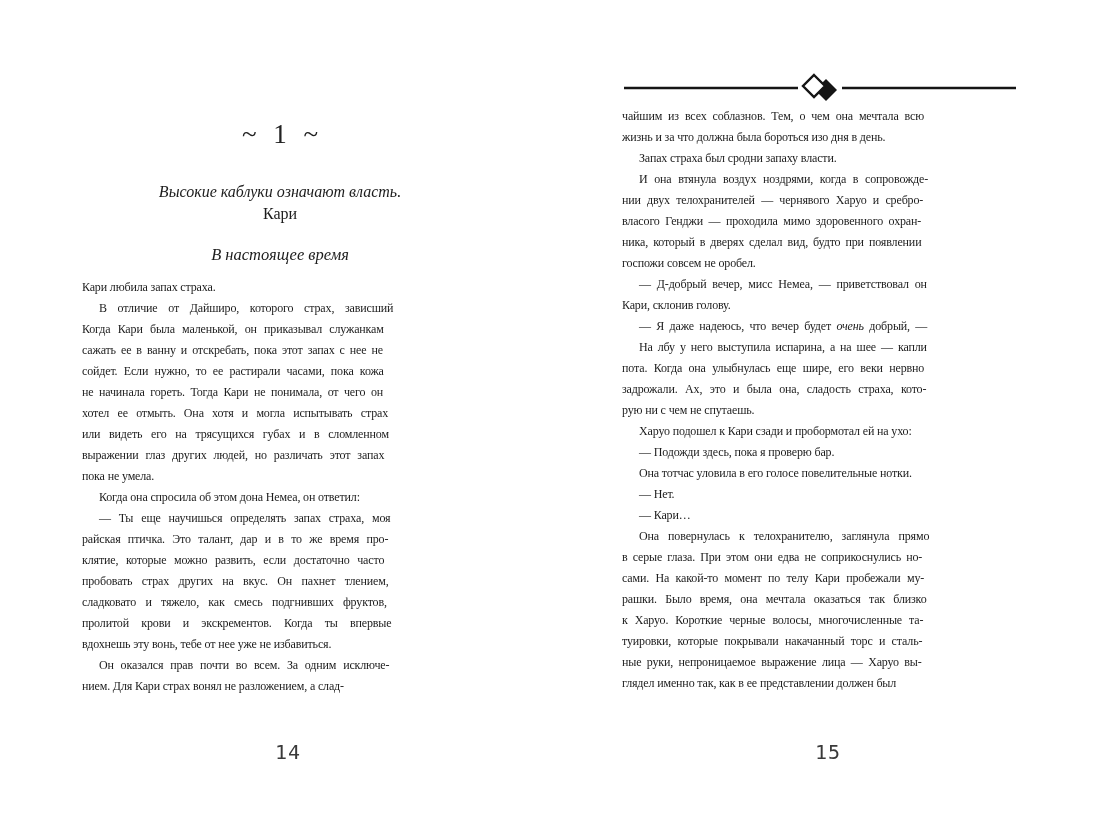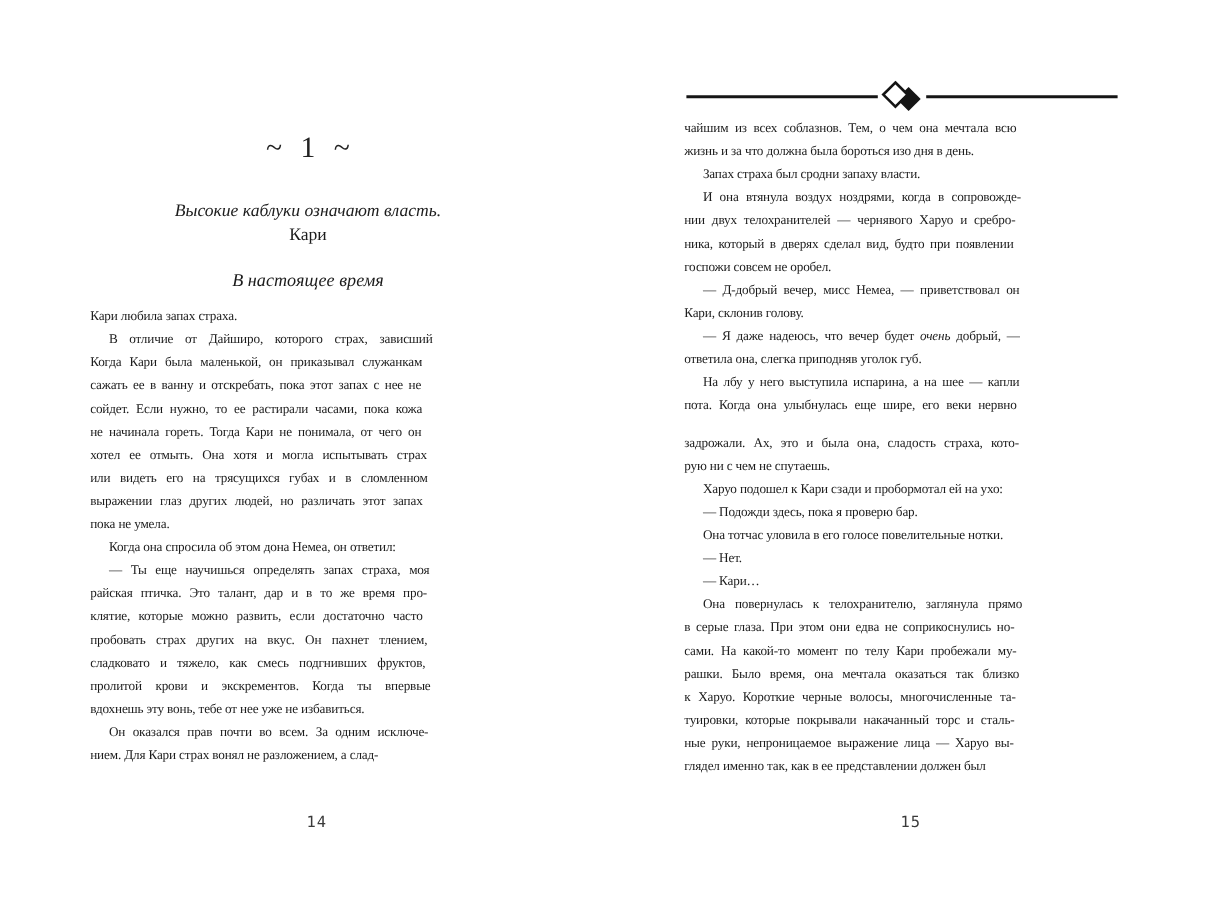--- a/index.html
+++ b/index.html
@@ -46,21 +46,21 @@
   }
   .ln.ind{padding-left:17px;box-sizing:border-box;}
   .ln-in{display:inline-block;white-space:nowrap;}
 
   .ornament{position:absolute;top:72px;left:0;}
 
   .page-number{
     position:absolute;top:740px;left:16px;right:0;
     text-align:center;
     font-family:"DejaVu Sans Mono", monospace;
-    font-size:14px;color:#3a3a3a;
+    font-size:20px;color:#3a3a3a;
     letter-spacing:1px;
   }
 </style>
 </head>
 <body>
 
 <div class="spread">
 
   <div class="column col-left">
     <div class="chapter-heading">~ 1 ~</div>
@@ -105,29 +105,29 @@
       <polygon points="204,7 215,18 204,29 193,18" fill="#151515"></polygon>
       <polygon points="192,3 203,14 192,25 181,14" fill="#ffffff" stroke="#151515" stroke-width="2.4"></polygon>
     </svg>
 
     <div class="body-block body-right">
         <div class="ln"><span class="ln-in" style="word-spacing: 3.10417px;">чайшим из всех соблазнов. Тем, о чем она мечтала всю</span></div>
         <div class="ln last"><span class="ln-in">жизнь и за что должна была бороться изо дня в день.</span></div>
         <div class="ln last ind"><span class="ln-in">Запах страха был сродни запаху власти.</span></div>
         <div class="ln ind"><span class="ln-in" style="word-spacing: 3.82366px;">И она втянула воздух ноздрями, когда в сопровожде-</span></div>
         <div class="ln"><span class="ln-in" style="word-spacing: 3.45759px;">нии двух телохранителей — чернявого Харуо и сребро-</span></div>
+        <div class="ln"><span class="ln-in" style="word-spacing: 2.69792px;">власого Генджи — проходила мимо здоровенного охран-</span></div>
         <div class="ln"><span class="ln-in" style="word-spacing: 2.21875px;">ника, который в дверях сделал вид, будто при появлении</span></div>
         <div class="ln last"><span class="ln-in">госпожи совсем не оробел.</span></div>
         <div class="ln ind"><span class="ln-in" style="word-spacing: 3.06027px;">— Д-добрый вечер, мисс Немеа, — приветствовал он</span></div>
         <div class="ln last"><span class="ln-in">Кари, склонив голову.</span></div>
         <div class="ln ind"><span class="ln-in" style="word-spacing: 2.57465px;">— Я даже надеюсь, что вечер будет <i>очень</i> добрый, —</span></div>
-        <div class="ln last"><span class="ln-in">ответила она, слегка приподняв уголок губ.</span></div>
         <div class="ln ind"><span class="ln-in" style="word-spacing: 2.17188px;">На лбу у него выступила испарина, а на шее — капли</span></div>
         <div class="ln"><span class="ln-in" style="word-spacing: 3.58008px;">пота. Когда она улыбнулась еще шире, его веки нервно</span></div>
-        <div class="ln"><span class="ln-in" style="word-spacing: 4.6582px; margin-top: 13px;">задрожали. Ах, это и была она, сладость страха, кото-</span></div>
+        <div class="ln"><span class="ln-in" style="word-spacing: 4.6582px;">задрожали. Ах, это и была она, сладость страха, кото-</span></div>
         <div class="ln last"><span class="ln-in">рую ни с чем не спутаешь.</span></div>
         <div class="ln last ind"><span class="ln-in">Харуо подошел к Кари сзади и пробормотал ей на ухо:</span></div>
         <div class="ln last ind"><span class="ln-in">— Подожди здесь, пока я проверю бар.</span></div>
         <div class="ln last ind"><span class="ln-in">Она тотчас уловила в его голосе повелительные нотки.</span></div>
         <div class="ln last ind"><span class="ln-in">— Нет.</span></div>
         <div class="ln last ind"><span class="ln-in">— Кари…</span></div>
         <div class="ln ind"><span class="ln-in" style="word-spacing: 6.25625px;">Она повернулась к телохранителю, заглянула прямо</span></div>
         <div class="ln"><span class="ln-in" style="word-spacing: 2.31076px;">в серые глаза. При этом они едва не соприкоснулись но-</span></div>
         <div class="ln"><span class="ln-in" style="word-spacing: 3.54688px;">сами. На какой-то момент по телу Кари пробежали му-</span></div>
         <div class="ln"><span class="ln-in" style="word-spacing: 5.39286px;">рашки. Было время, она мечтала оказаться так близко</span></div>

